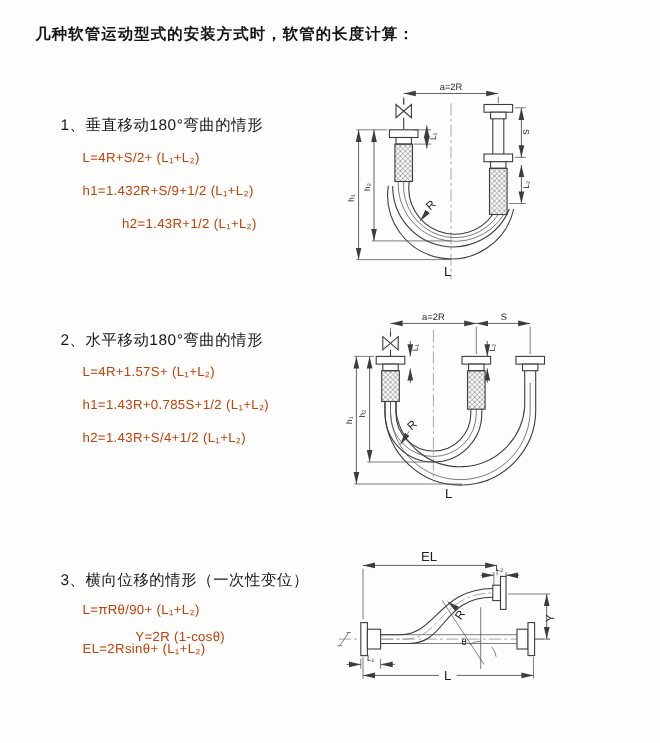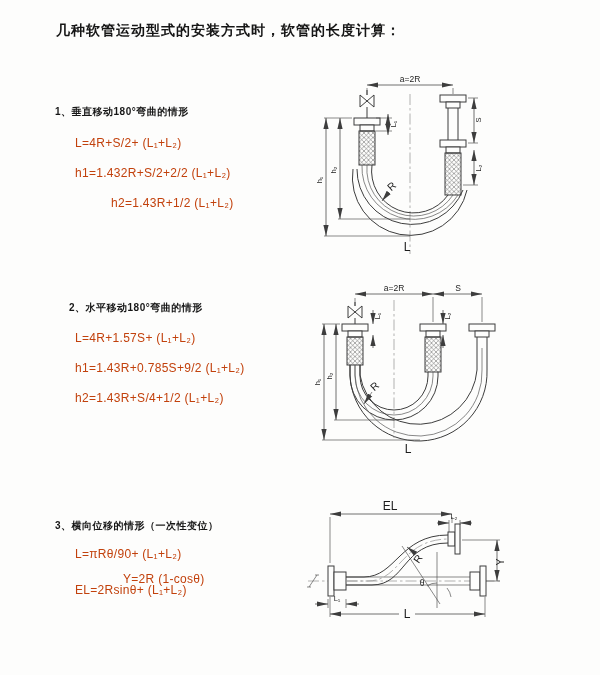--- a/index.html
+++ b/index.html
@@ -3,48 +3,48 @@
 <meta charset="utf-8">
 <style>
   html,body{margin:0;padding:0;}
   body{
     width:600px;height:675px;position:relative;overflow:hidden;
     background:#fdfdfc;color:#161616;
     font-family:"Liberation Sans","DejaVu Sans",sans-serif;
   }
   .abs{position:absolute;white-space:nowrap;}
   .doc-title{font-size:14px;font-weight:700;letter-spacing:1px;}
-  .sec-head{font-size:10px;font-weight:700;letter-spacing:0.5px;}
+  .sec-head{font-size:14px;font-weight:400;letter-spacing:0.5px;}
   .formula{font-size:12px;letter-spacing:0.3px;color:#c2410c;}
   svg{position:absolute;overflow:visible;}
   .ln{stroke:#3d3d3d;stroke-width:1;fill:none;}
   .thin{stroke:#565656;stroke-width:0.7;fill:none;}
   .dim{stroke:#4c4c4c;stroke-width:0.8;fill:none;}
   .cl{stroke:#8f8f8f;stroke-width:0.7;fill:none;stroke-dasharray:11 3 2.5 3;}
   .fit{fill:#fdfdfc;stroke:#3d3d3d;stroke-width:1;}
   .braid{fill:url(#hatch);stroke:#3d3d3d;stroke-width:1;}
   svg text{font-family:"Liberation Sans","DejaVu Sans",sans-serif;fill:#1d1d1d;}
   .dlab{font-size:8.5px;}
   .slab{font-size:7.5px;}
   .blab{font-size:12px;}
   .mlab{font-size:10.5px;}
 </style>
 </head>
 <body>
 
-<div class="abs doc-title" style="left:32px;top:22px;margin-left:24px;">几种软管运动型式的安装方式时，软管的长度计算：</div>
+<div class="abs doc-title" style="left:32px;top:22px;">几种软管运动型式的安装方式时，软管的长度计算：</div>
 
 <div class="abs sec-head" style="left:55px;top:105px;">1、垂直移动180°弯曲的情形</div>
 <div class="abs formula" style="left:75px;top:136px;">L=4R+S/2+ (L₁+L₂)</div>
-<div class="abs formula" style="left:75px;top:166px;">h1=1.432R+S/2+2/2 (L₁+L₂)</div>
+<div class="abs formula" style="left:75px;top:166px;">h1=1.432R+S/9+1/2 (L₁+L₂)</div>
 <div class="abs formula" style="left:75px;top:196px;margin-left:36px;">h2=1.43R+1/2 (L₁+L₂)</div>
 
-<div class="abs sec-head" style="left:69px;top:301px;">2、水平移动180°弯曲的情形</div>
+<div class="abs sec-head" style="left:55px;top:301px;">2、水平移动180°弯曲的情形</div>
 <div class="abs formula" style="left:75px;top:331px;">L=4R+1.57S+ (L₁+L₂)</div>
-<div class="abs formula" style="left:75px;top:361px;">h1=1.43R+0.785S+9/2 (L₁+L₂)</div>
+<div class="abs formula" style="left:75px;top:361px;">h1=1.43R+0.785S+1/2 (L₁+L₂)</div>
 <div class="abs formula" style="left:75px;top:391px;">h2=1.43R+S/4+1/2 (L₁+L₂)</div>
 
 <div class="abs sec-head" style="left:55px;top:519px;">3、横向位移的情形（一次性变位）</div>
 <div class="abs formula" style="left:75px;top:547px;">L=πRθ/90+ (L₁+L₂)</div>
 <div class="abs formula" style="left:75px;top:572px;margin-left:48px;">Y=2R (1-cosθ)</div>
 <div class="abs formula" style="left:75px;top:583px;">EL=2Rsinθ+ (L₁+L₂)</div>
 
 <svg style="left:310px;top:70px;" width="265" height="192" viewBox="0 0 265 192">
   <defs>
     <marker id="aE" markerWidth="12" markerHeight="7" refX="11" refY="3" orient="auto" markerUnits="userSpaceOnUse">

